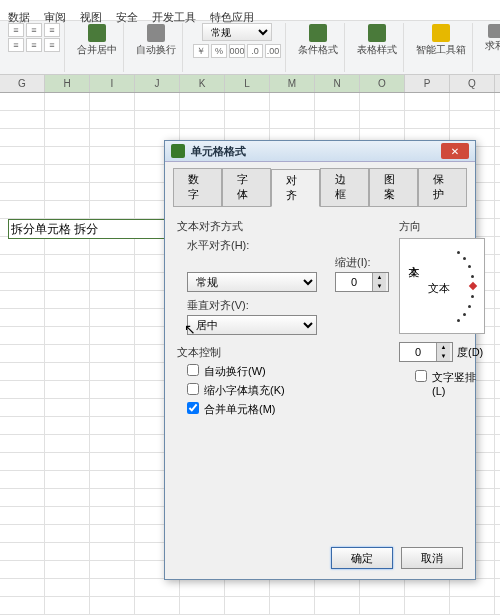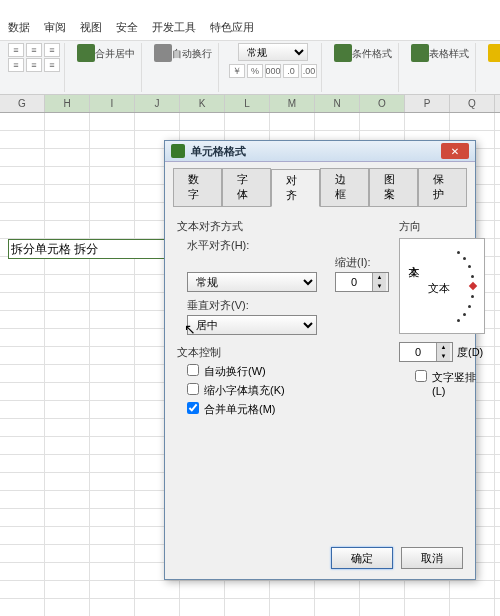--- a/index.html
+++ b/index.html
@@ -1,21 +1,21 @@
 <!DOCTYPE html>
 <html><head>
 <meta charset="utf-8">
 <style>
 *{box-sizing:border-box;margin:0;padding:0;font-family:"Microsoft YaHei",SimSun,sans-serif;font-size:11px}
 body{width:500px;height:616px;background:#f5f5f5;overflow:hidden;position:relative}
-.menubar{height:18px;background:#fff;display:flex;gap:14px;padding:20px 8px;border-bottom:1px solid #ddd}
+.menubar{height:18px;background:#fff;display:flex;gap:14px;padding:10px 8px;border-bottom:1px solid #ddd}
 .menubar span{color:#333;cursor:pointer}
 .ribbon{height:54px;background:#f3f4f5;display:flex;align-items:center;padding:2px 4px;gap:6px;border-bottom:1px solid #ccc}
 .rgrp{display:flex;flex-direction:column;align-items:center;gap:1px;padding:0 4px;border-right:1px solid #ddd;height:100%}
-.rbtn{display:flex;flex-direction:row;align-items:center;justify-content:center;cursor:pointer;padding:1px 2px}
+.rbtn{display:flex;flex-direction:column;align-items:center;justify-content:center;cursor:pointer;padding:1px 2px}
 .ricon{width:18px;height:18px;background:#4a7a3a;border-radius:2px;margin-bottom:1px}
 .ricon.sm{width:14px;height:14px}
 .ricon.gray{background:#888}
 .ricon.star{background:#e6b800}
 .rlbl{font-size:10px;color:#444;white-space:nowrap}
 .minibtns{display:flex;gap:2px}
 .minibtn{width:16px;height:14px;border:1px solid #ccc;background:#fff;font-size:9px;display:flex;align-items:center;justify-content:center;color:#666}
 .ncombo{display:flex;align-items:center;gap:2px}
 .ncombo select,.ncombo input{height:18px;font-size:10px;border:1px solid #ccc}
 .colhdr{height:18px;background:#e8e8e8;display:flex;border-bottom:1px solid #aaa}

